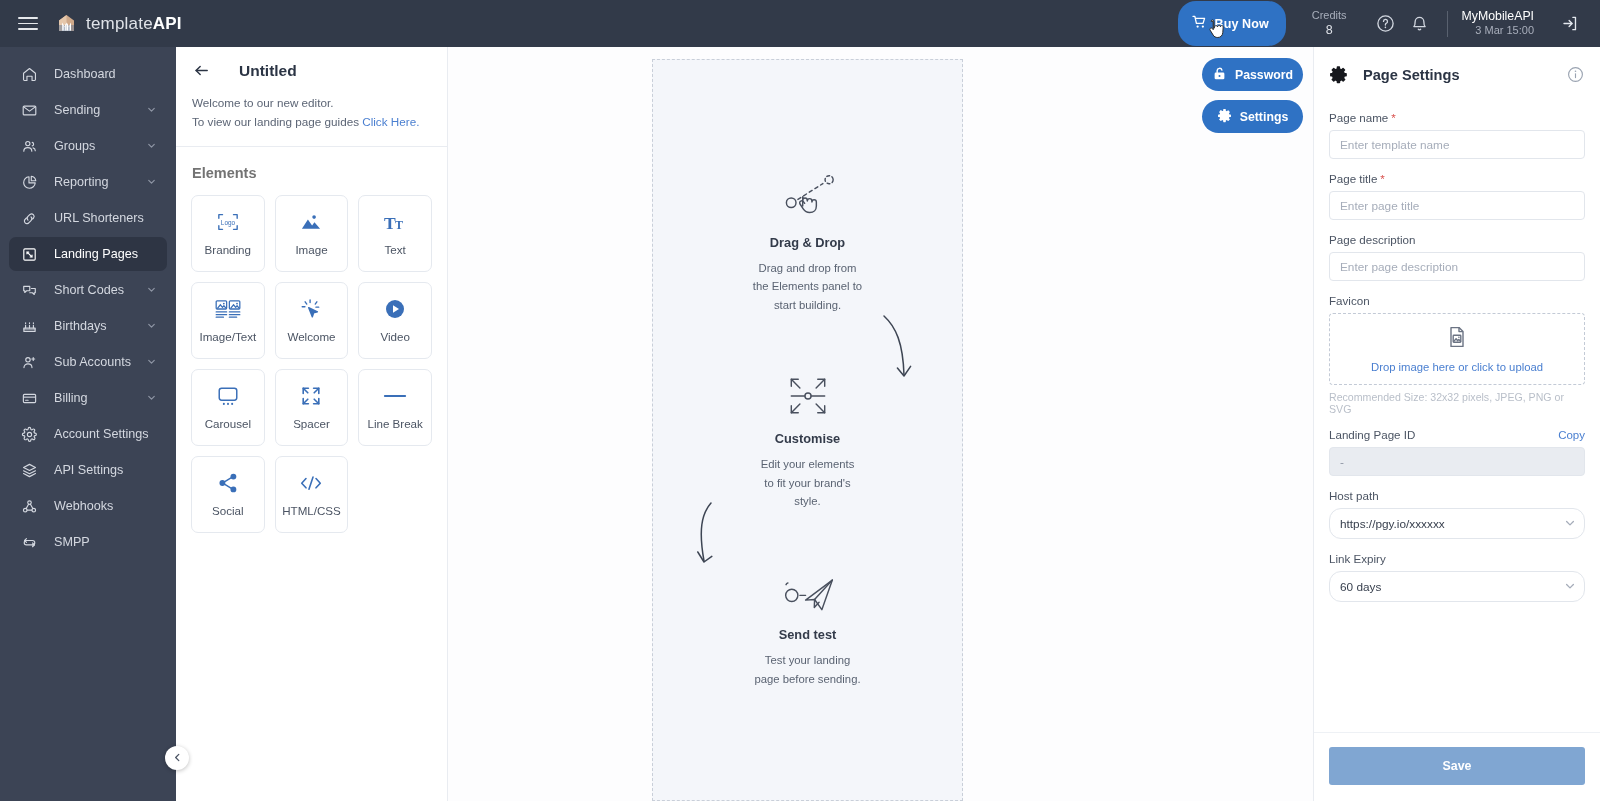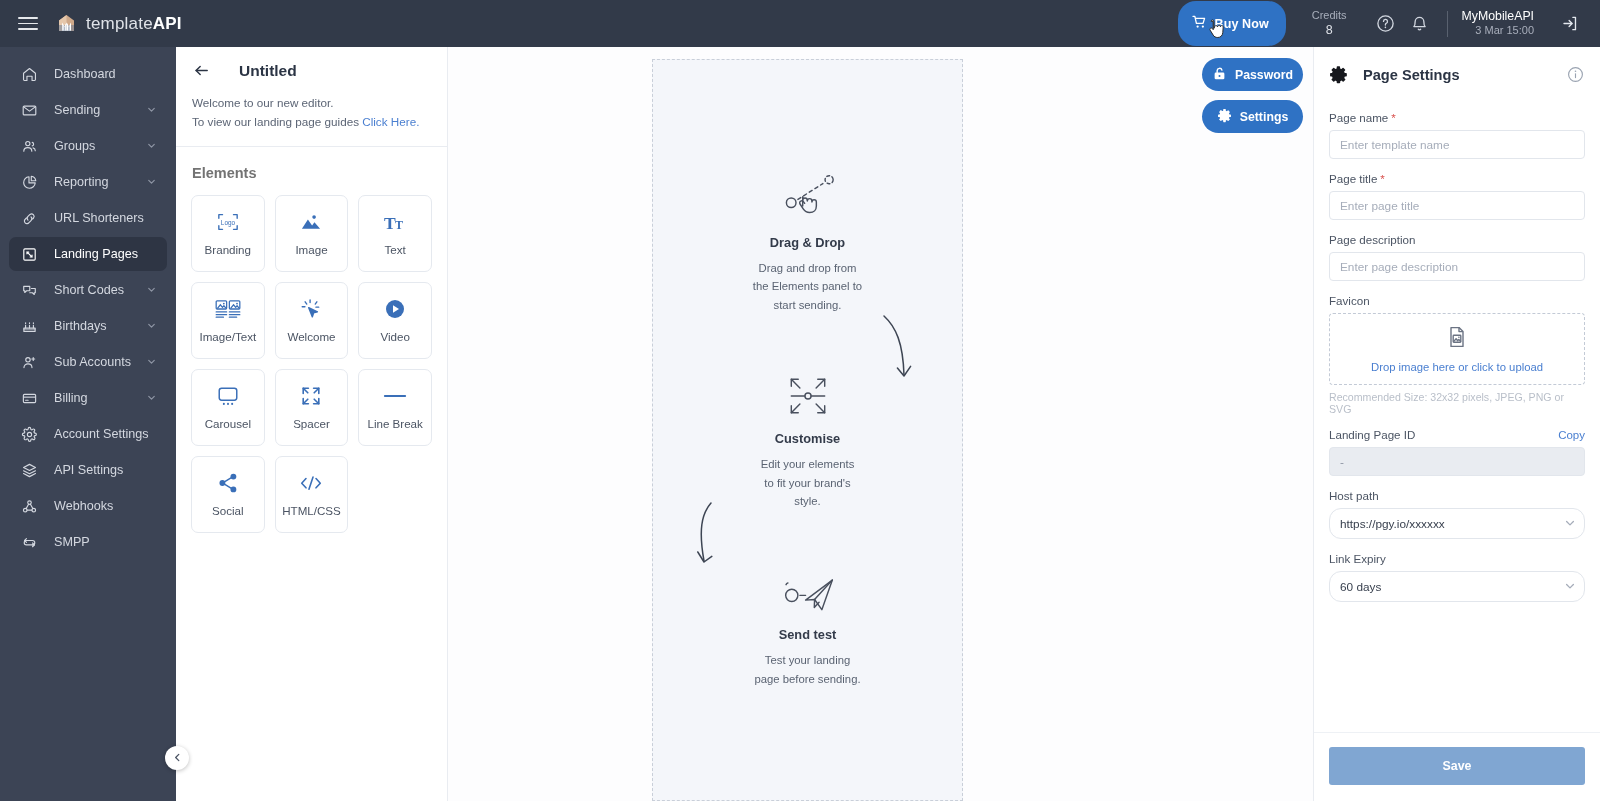--- a/index.html
+++ b/index.html
@@ -582,21 +582,21 @@
                 <path d="M20.5 27.5 46.5 11" stroke-dasharray="3.5 3.5"></path>
                 <circle cx="13.5" cy="31" r="5"></circle>
                 <path d="M25.5 24.7v9.8M25.5 28.5c0-1.4 1-2.4 2.4-2.4s2.4 1 2.4 2.4"></path>
                 <path d="M30.3 29.1c0-1.4 1-2.4 2.4-2.4s2.4 1 2.4 2.4"></path>
                 <path d="M35.1 30.2c0-1.3 1-2.3 2.3-2.3s2.3 1 2.3 2.3v4.1c0 4-2.6 6.9-7 6.9-3 0-5-1.2-6.5-3.5l-3.5-5.4c-.7-1.1-.4-2.4.7-3 1-.6 2.3-.3 3 .7l1.1 1.6"></path>
               </svg>
             </div>
             <div class="drop-h">Drag &amp; Drop</div>
             <div class="drop-p" style="white-space:pre-line">Drag and drop from
 the Elements panel to
-start sending.</div>
+start building.</div>
           </div>
 
           <div class="drop-block blk2">
             <div class="drop-ico">
               <svg width="48" height="42" viewBox="0 0 50 44" fill="none" stroke="#49505e" stroke-width="1.5" stroke-linecap="round" stroke-linejoin="round">
                 <path d="M14.8 4.5H7.5v7.3M35.2 4.5h7.3v7.3M14.8 39.5H7.5v-7.3M35.2 39.5h7.3v-7.3"></path>
                 <path d="m7.5 4.5 9 9M42.5 4.5l-9 9M7.5 39.5l9-9M42.5 39.5l-9-9"></path>
                 <path d="M7.5 22h14M28.5 22h14"></path>
                 <circle cx="25" cy="22" r="3.2"></circle>
               </svg>

